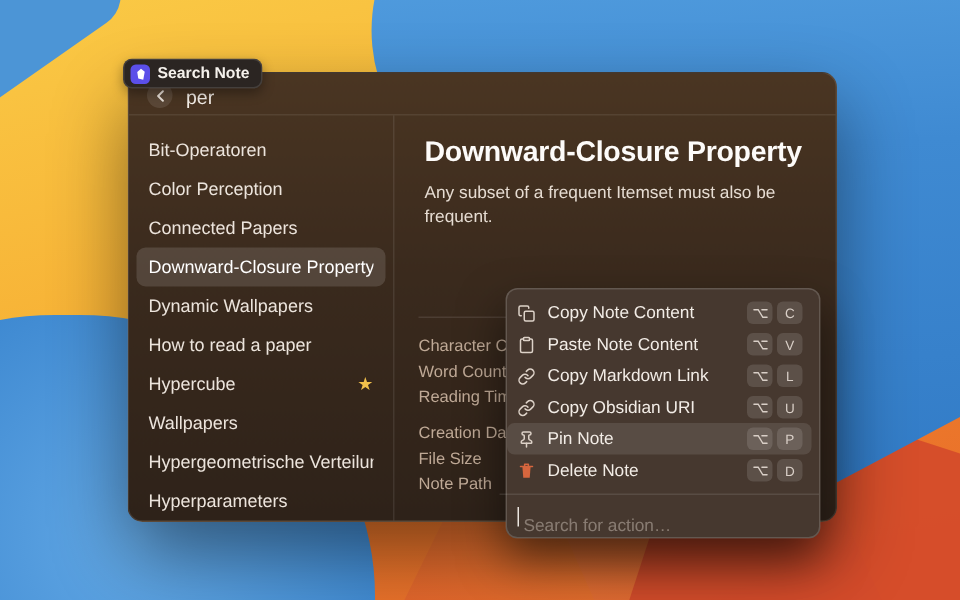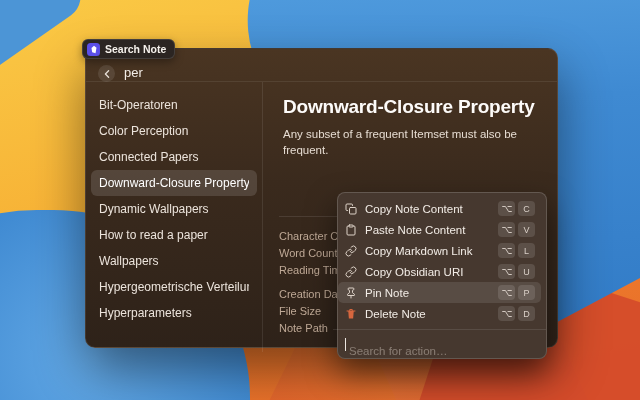--- a/index.html
+++ b/index.html
@@ -31,21 +31,21 @@
     box-shadow:0 3px 8px rgba(0,0,0,.35); z-index:3;margin-top:12px; }
   .tooltip .badge { width:13px; height:13px; border-radius:3.5px; background:var(--obsidian,#5b4fe9);
     display:flex; align-items:center; justify-content:center; }
   .tooltip .badge svg { width:8px; height:9px; }
   .tooltip .tlabel { font-size:10.5px; font-weight:bold; color:#f5f1ec; white-space:nowrap; }
 
   
   .window { position:absolute; left:85px; top:48px; width:473px; height:300px; border-radius:10px;
     background:linear-gradient(180deg, var(--window-top,#4a3522) 0%, #3a2a1d 45%, var(--window-bottom,#2e2219) 100%);
     border:1px solid rgba(255,255,255,.10); box-shadow:0 22px 50px rgba(0,0,0,.45); z-index:2; }
-  .searchbar { height:28px; display:flex; align-items:flex-start; padding:16px 12px; gap:9px;
+  .searchbar { height:28px; display:flex; align-items:flex-end; padding:4px 12px; gap:9px;
     border-bottom:1px solid rgba(255,255,255,.08); }
   .backbtn { width:17px; height:17px; border-radius:50%; background:rgba(255,255,255,.10); border:none;
     display:flex; align-items:center; justify-content:center; cursor:pointer; }
   .backbtn svg { width:8px; height:8px; }
   .query { font-size:13px; color:var(--text-primary,#f3ede7); }
 
   .content { display:flex; height:270px; }
   .sidebar { width:177px; border-right:1px solid rgba(255,255,255,.09); padding-top:10px; }
   .srow { height:26px; margin:0 5px; padding:0 8px; border-radius:6px; display:flex; align-items:center;
     font-size:12px; color:#ece4dc; cursor:default; }
@@ -128,20 +128,24 @@
       <div class="srow sel">
           <span class="grow">Downward-Closure Property</span>
         </div>
       <div class="srow">
           <span class="grow">Dynamic Wallpapers</span>
         </div>
       <div class="srow">
           <span class="grow">How to read a paper</span>
         </div>
       <div class="srow">
+          <span class="grow">Hypercube</span>
+          <span class="star">★</span>
+        </div>
+      <div class="srow">
           <span class="grow">Wallpapers</span>
         </div>
       <div class="srow">
           <span class="grow">Hypergeometrische Verteilung</span>
         </div>
       <div class="srow">
           <span class="grow">Hyperparameters</span>
         </div>
     </aside>
     <main class="detail">

